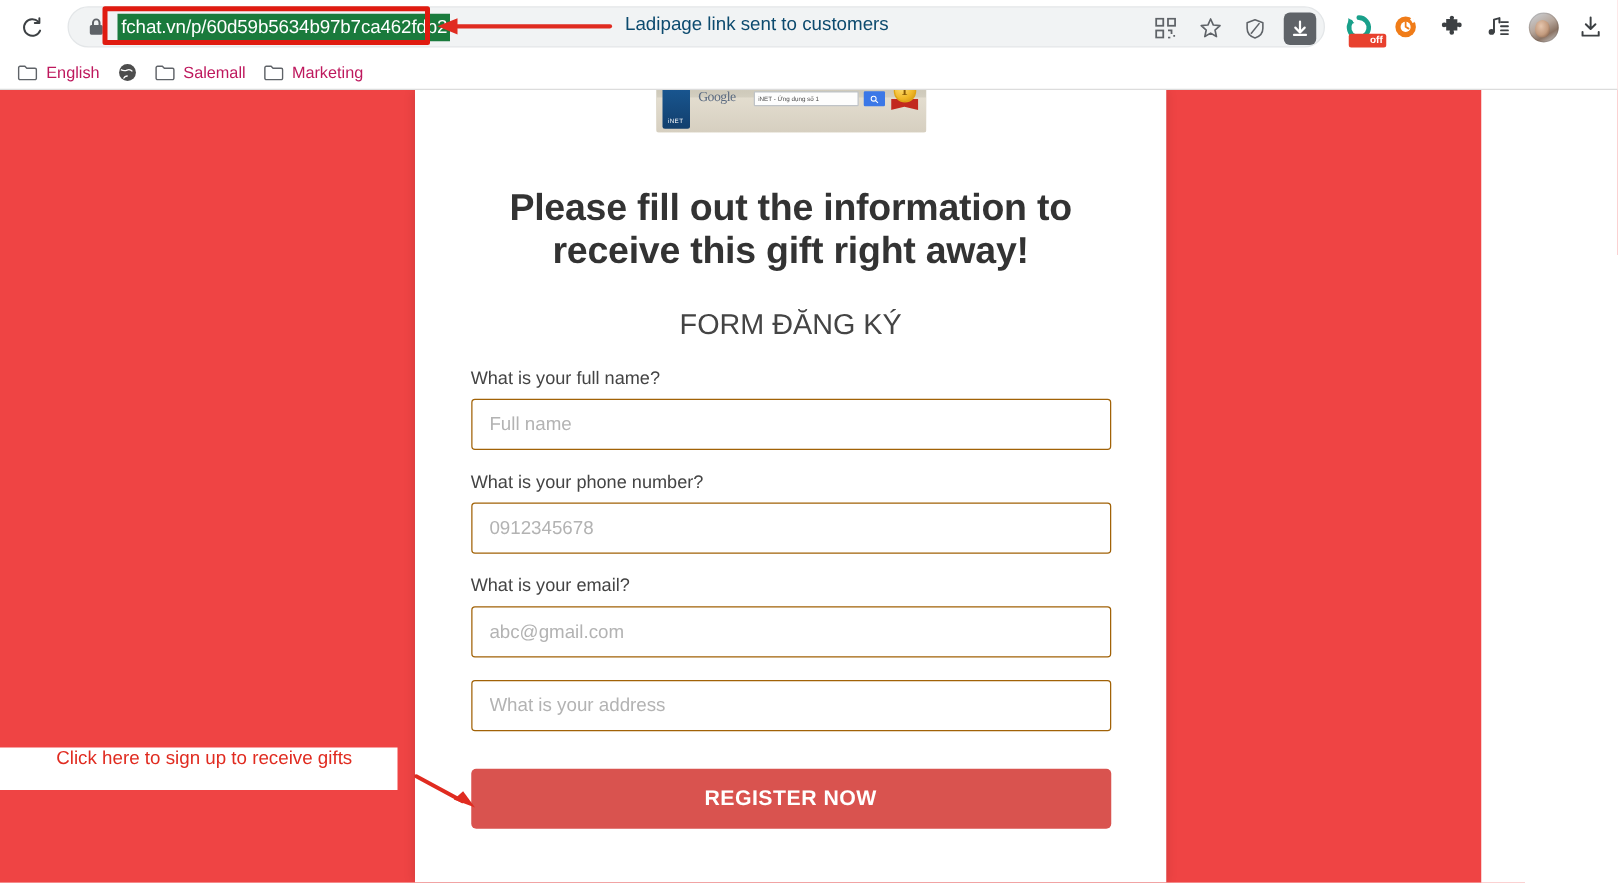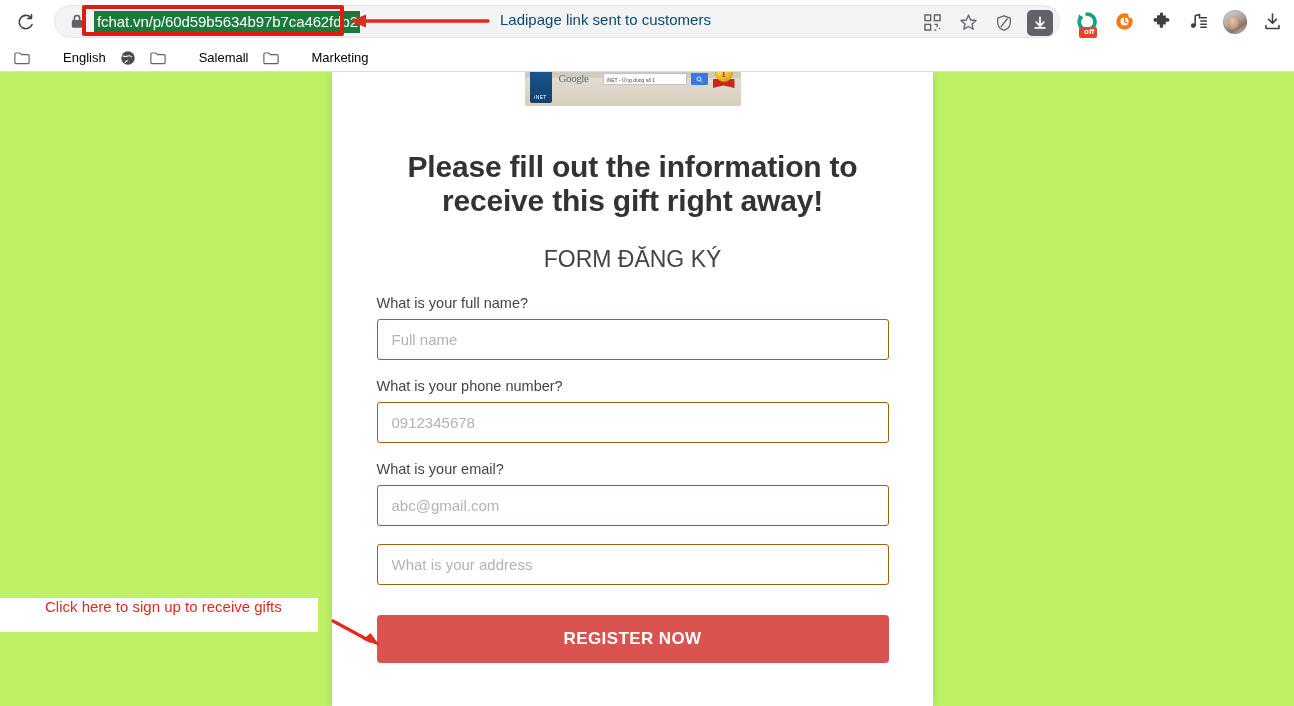--- a/index.html
+++ b/index.html
@@ -95,21 +95,21 @@
     display: flex; align-items: center; justify-content: center;
     cursor: pointer;
   }
   .off-badge {
     position: absolute;
     left: 5px; bottom: -3px;
     background: #e8412e;
     color: #fff;
     font-size: 8px;
     font-weight: bold;
-    padding: 0 3px 1px 5px;
+    padding: 0 3px 1px 17px;
     border-radius: 2px;
     line-height: 10px;
   }
   .avatar {
     width: 24px; height: 24px;
     border-radius: 50%;
     overflow: hidden;
     background: linear-gradient(150deg,#cfd6dd 0%, #b7a79c 45%, #8a7364 70%, #d9dde0 100%);
     box-shadow: inset 0 0 0 1px rgba(0,0,0,0.10);
     position: relative;
@@ -147,31 +147,30 @@
   }
   .bm-item {
     display: flex; align-items: center;
     gap: 7px;
     padding: 3px 7px;
     border-radius: 4px;
     cursor: pointer;
   }
   .bm-label {
     font-size: 13px;
-    color: #000000;
+    color: #be185d;
     white-space: nowrap;
-    margin-left: 26px;
   }
 
   
   .viewport {
     position: absolute;
     top: 72px; left: 0;
-    width: 1294px; height: 634px;
-    background: #bef264;
+    width: 1185px; height: 634px;
+    background: #ef4444;
     overflow: hidden;
   }
   .page-card {
     position: absolute;
     left: 332px; top: 0;
     width: 601px;
     min-height: 634px;
     background: #ffffff;
     box-shadow: 0 0 9px rgba(0,0,0,0.13);
   }

